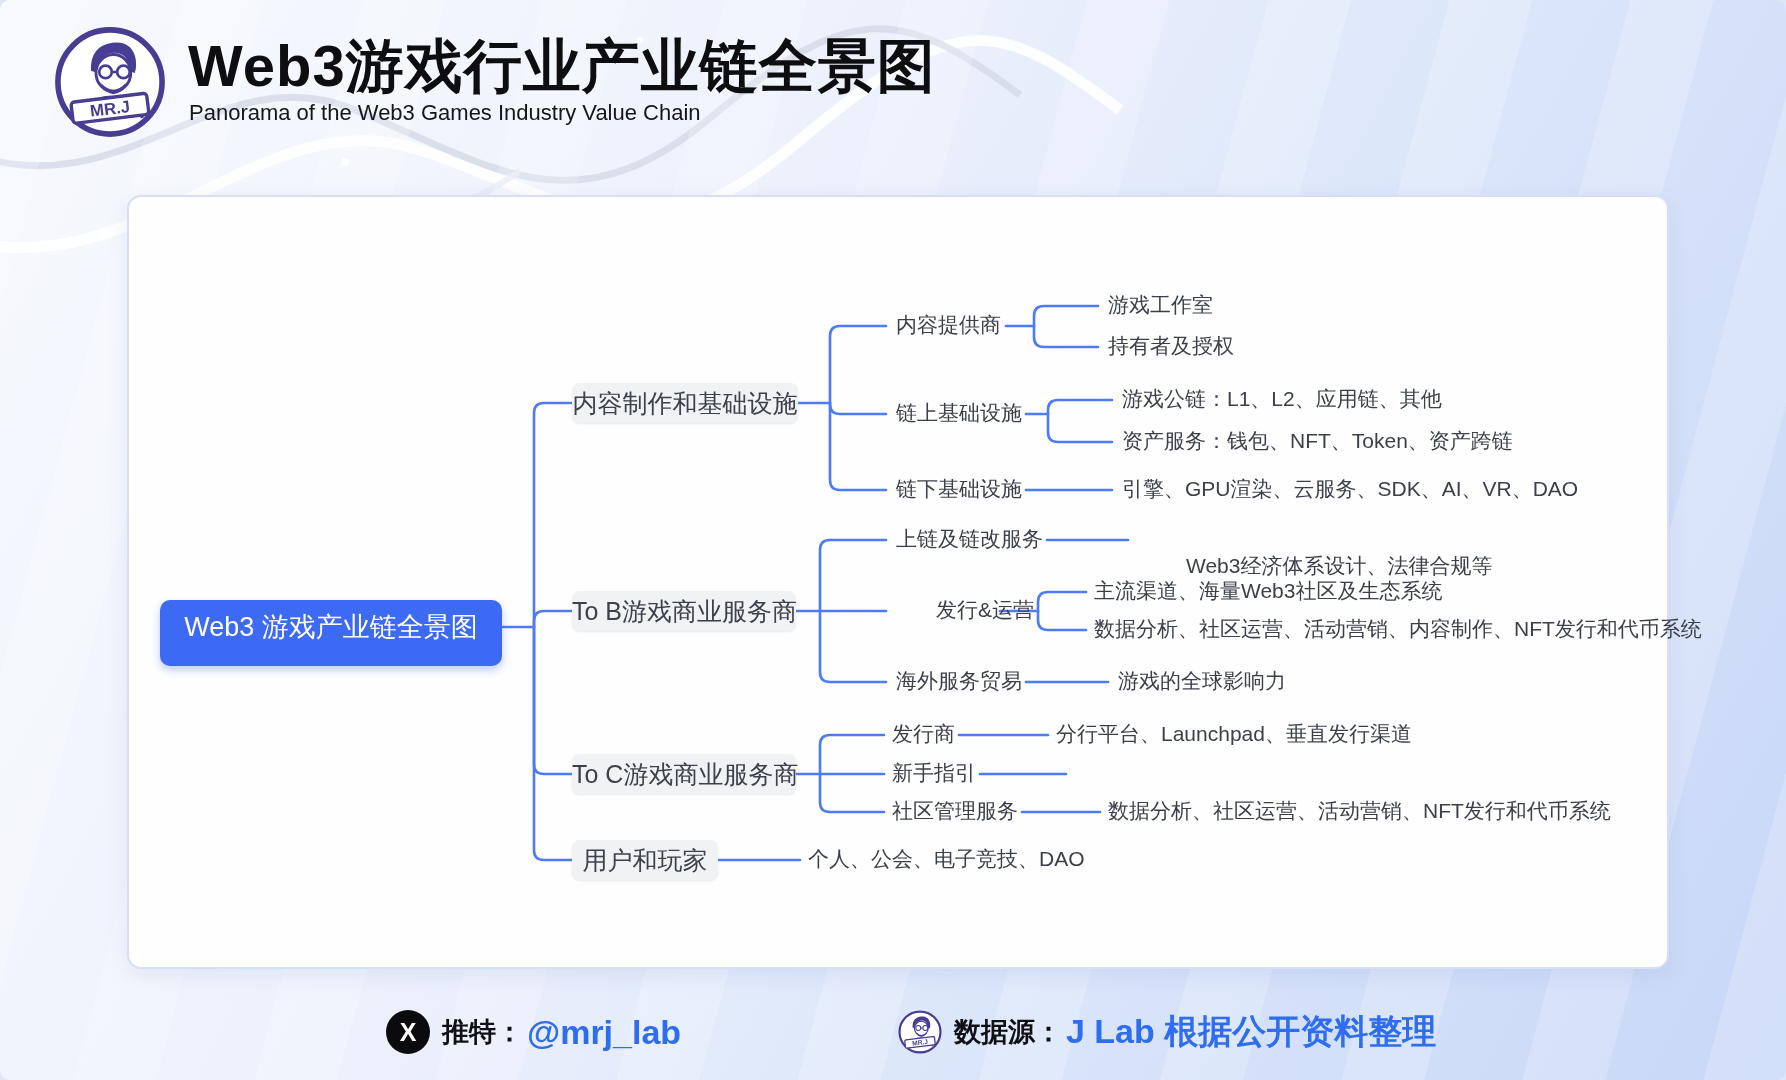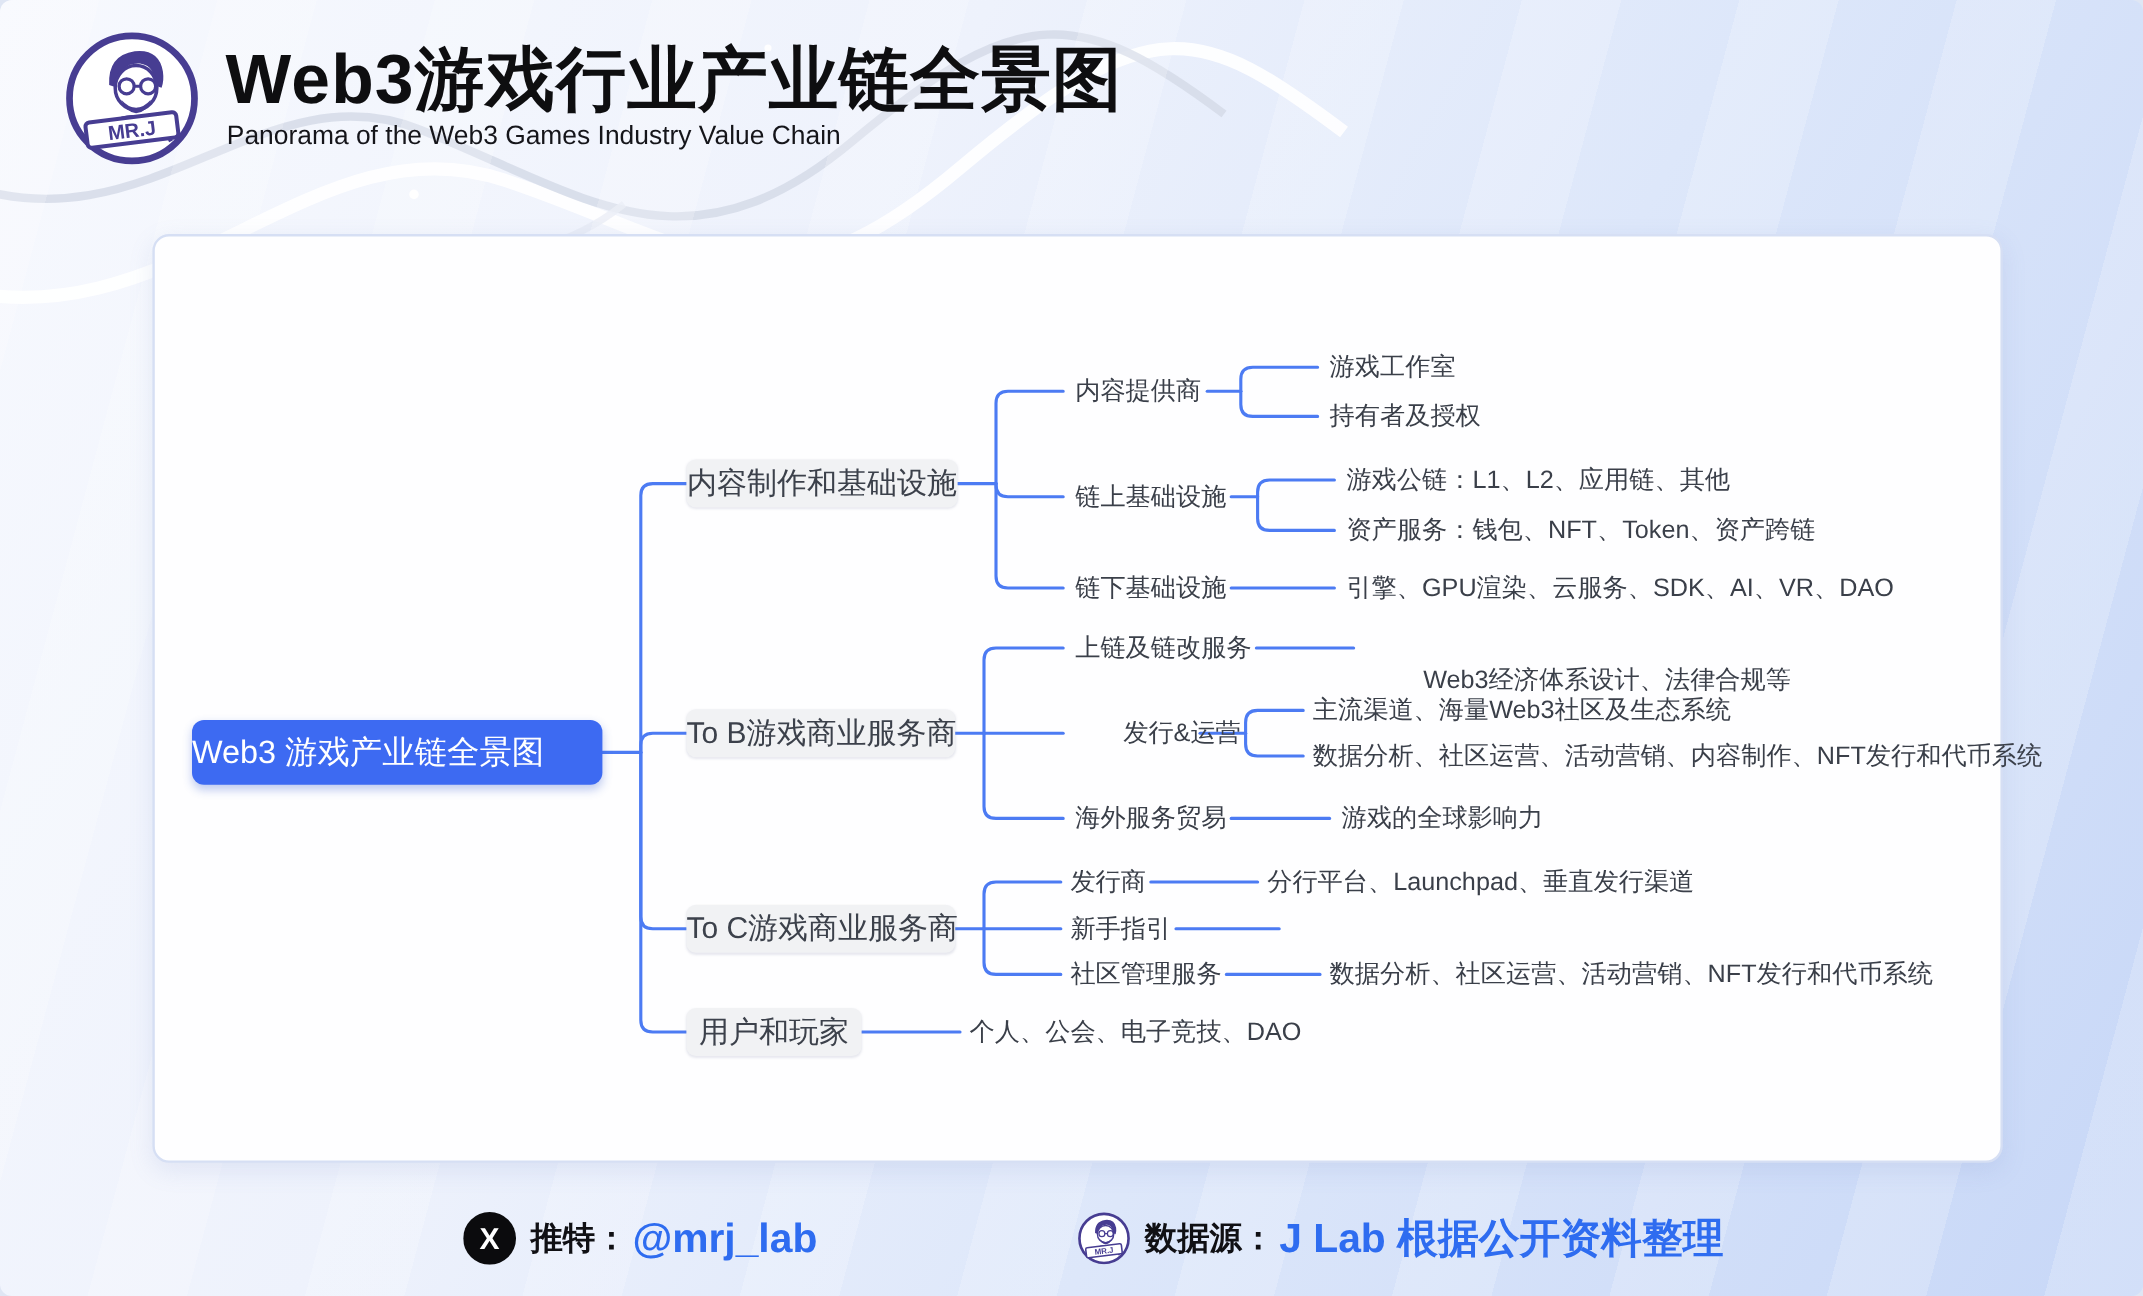--- a/index.html
+++ b/index.html
@@ -16,22 +16,22 @@
   .subtitle{position:absolute;left:189px;top:100px;font-size:22px;font-weight:400;color:#15151a;white-space:nowrap;}
 
   
   .card{position:absolute;left:127px;top:195px;width:1538px;height:770px;background:#fefeff;
     border:2px solid #d6dff4;border-radius:14px;box-shadow:0 6px 20px rgba(110,135,195,.14);}
 
   .connectors{position:absolute;left:0;top:0;}
   .connectors path{fill:none;stroke:#4c7bf3;stroke-width:2.6px;stroke-linecap:round;}
 
   
-  .root-node{position:absolute;left:160px;top:600px;width:342px;height:54px;line-height:54px;
-    background:#3d6af2;color:#ffffff;font-size:27px;font-weight:500;text-align:left;border-radius:10px;
+  .root-node{position:absolute;left:160px;top:600px;width:342px;height:66px;line-height:54px;
+    background:#3d6af2;color:#ffffff;font-size:27px;font-weight:500;text-align:center;border-radius:10px;
     box-shadow:0 4px 8px rgba(46,86,205,.30);white-space:nowrap;}
   .lvl1{position:absolute;height:40px;line-height:40px;text-align:center;background:#f1f2f4;color:#3c414b;
     font-size:25px;border-radius:8px;white-space:nowrap;box-shadow:0 1px 2px rgba(120,130,160,.18);}
   .lvl2,.leaf{position:absolute;transform:translateY(-52%);font-size:21px;color:#3a3f49;white-space:nowrap;}
 
   
   .footer-group{position:absolute;top:1009px;height:46px;display:flex;align-items:center;gap:12px;}
   .footer-label{font-size:27px;font-weight:700;color:#101014;white-space:nowrap;}
   .footer-link{font-size:34px;font-weight:700;color:#2e6cf0;white-space:nowrap;}
   .x-badge{width:44px;height:44px;}

